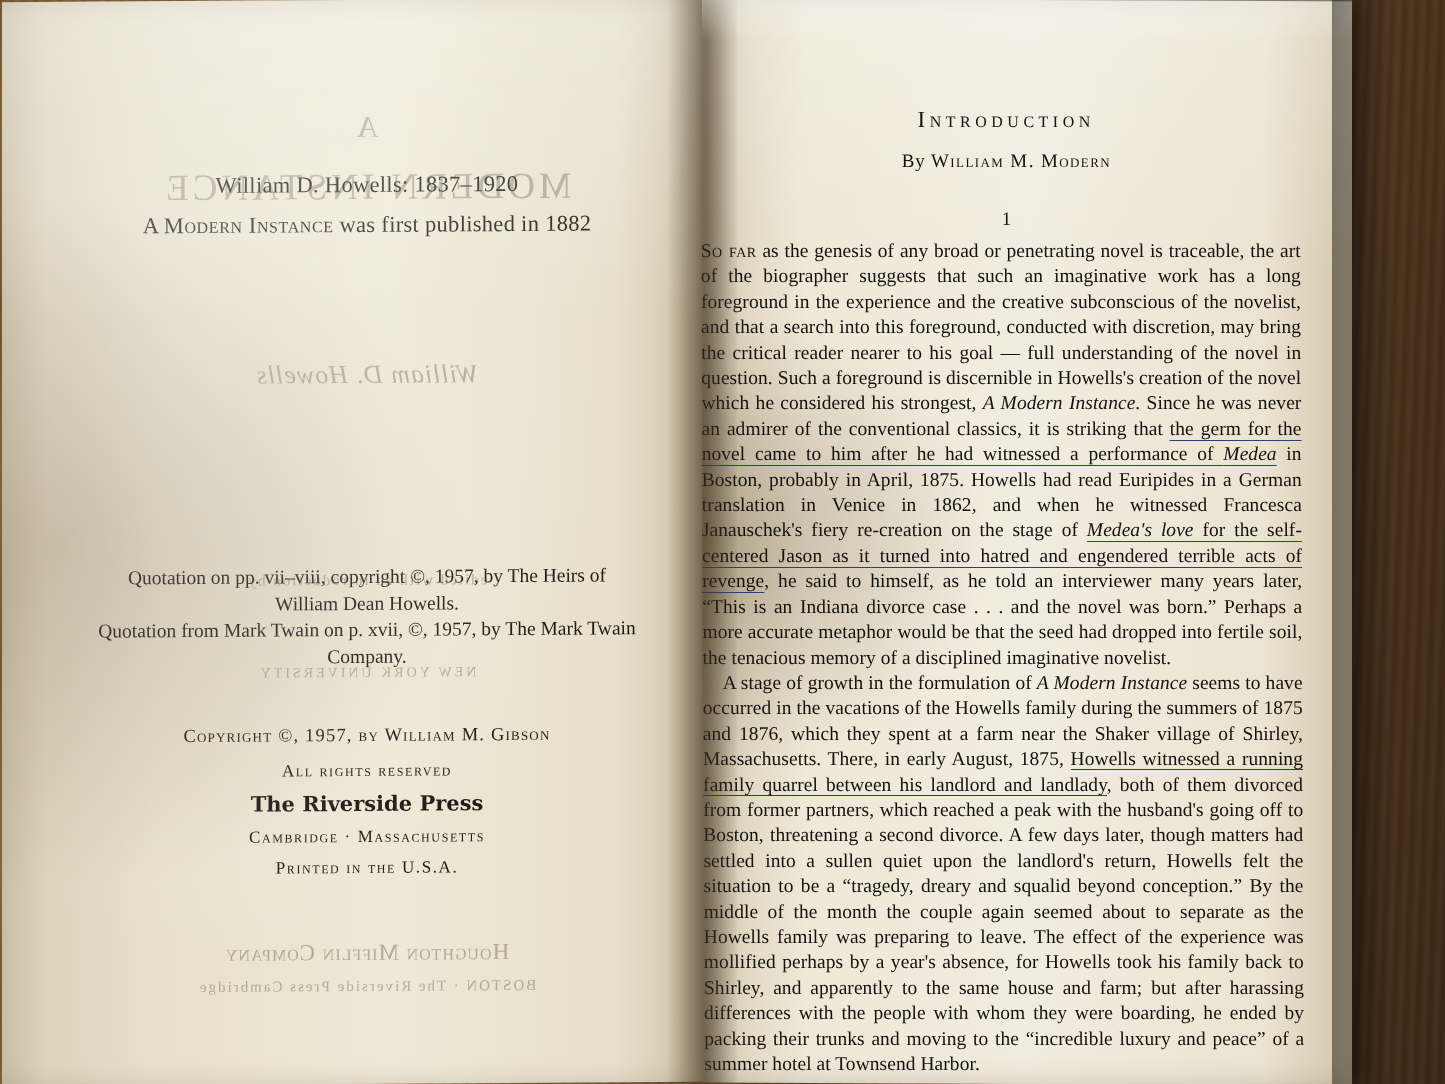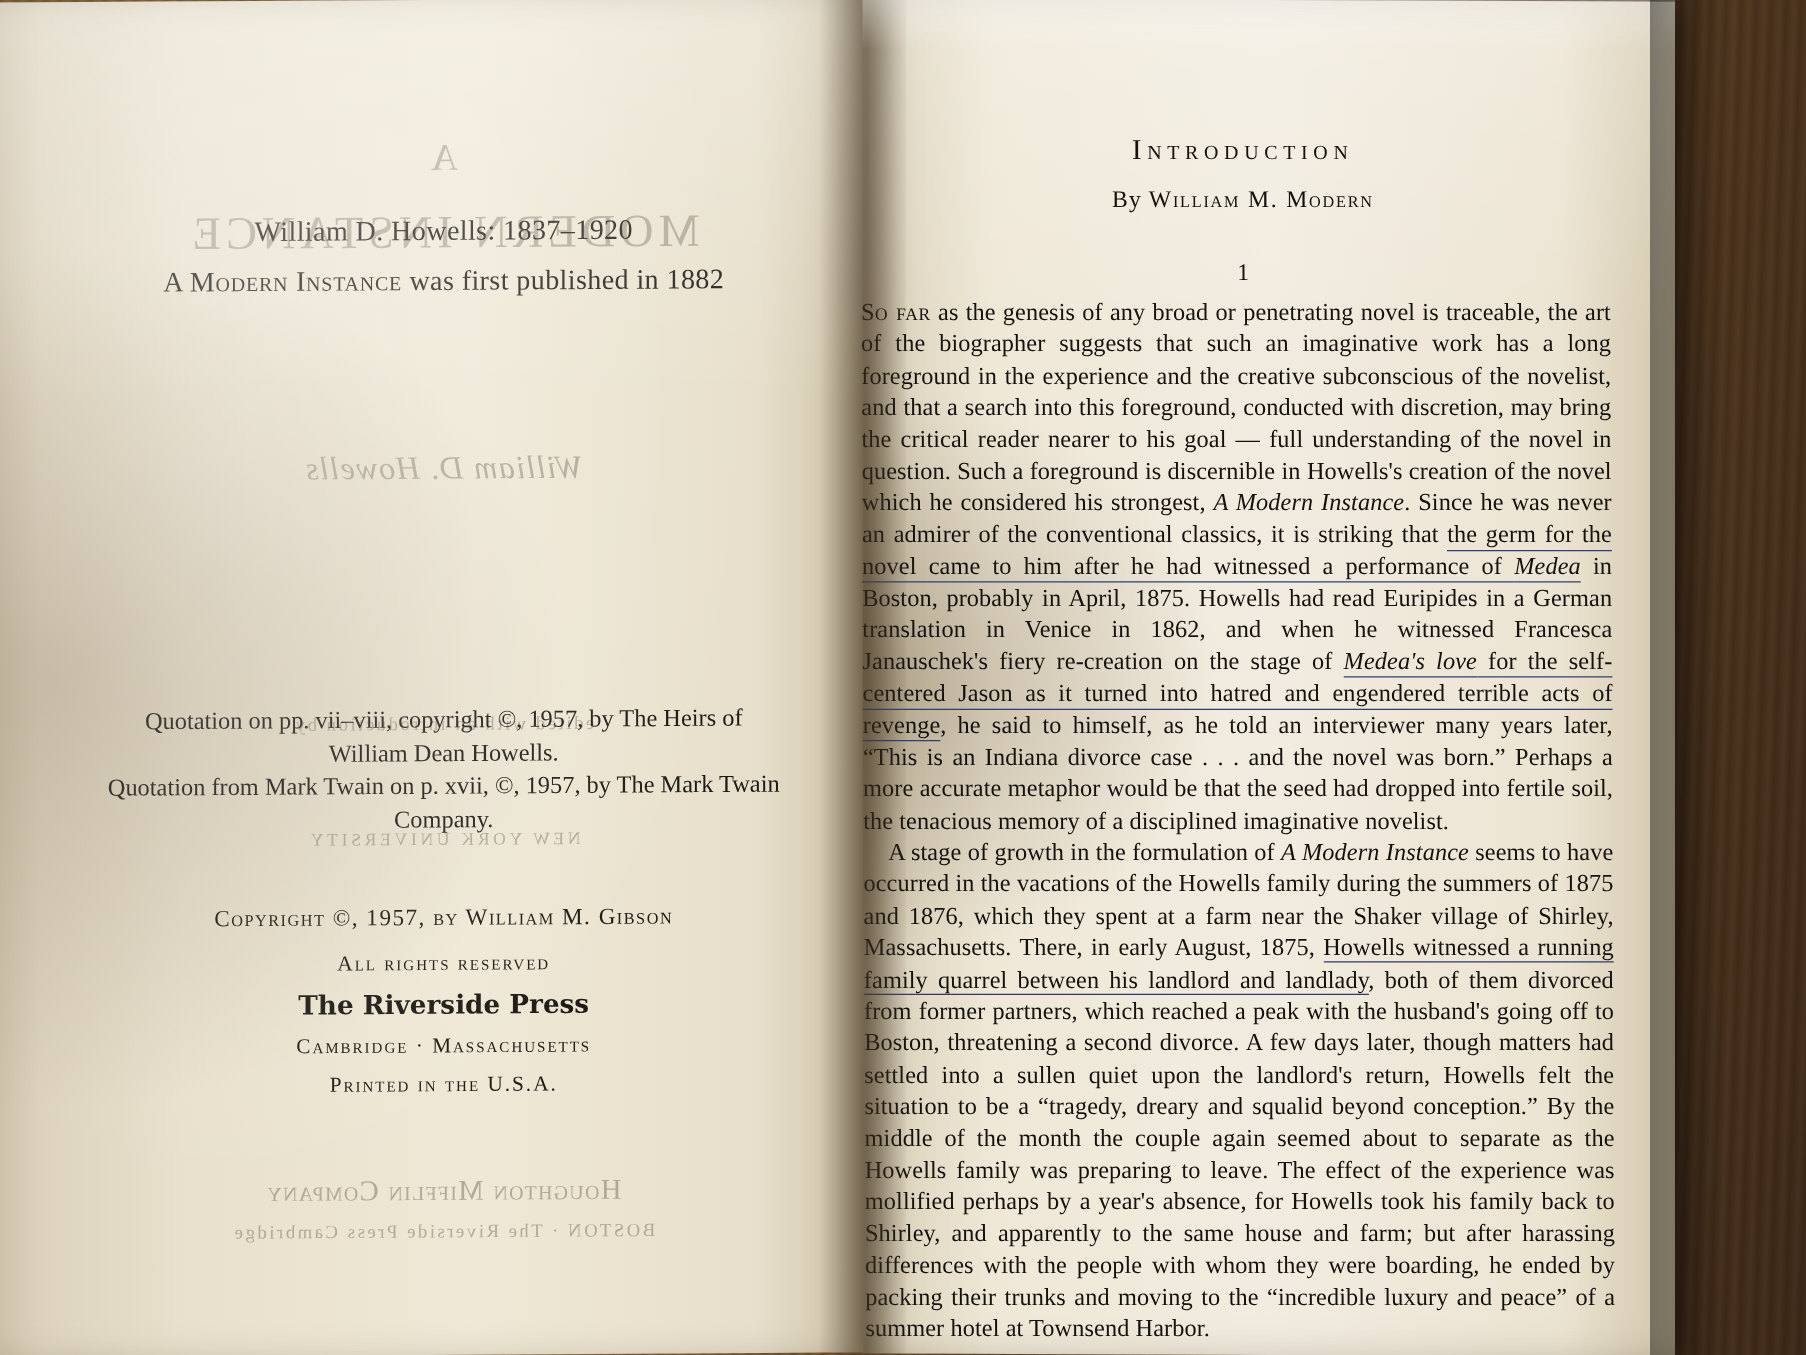--- a/index.html
+++ b/index.html
@@ -21,21 +21,21 @@
     inset: 0;
     background:
       repeating-linear-gradient(92deg,
         rgba(0,0,0,0.10) 0px, rgba(0,0,0,0.0) 3px, rgba(255,255,255,0.03) 7px, rgba(0,0,0,0.08) 12px),
       linear-gradient(100deg, #7a5a33 0%, #8a6637 25%, #6d4e2c 55%, #52381f 80%, #3d2817 100%);
   }
 
   
   #book {
     position: absolute;
-    left: 0;
+    left: 12px;
     top: 0;
     width: 1308px;
     height: 1084px;
   }
 
   .page {
     position: absolute;
     top: 0;
     bottom: 0;
   }

